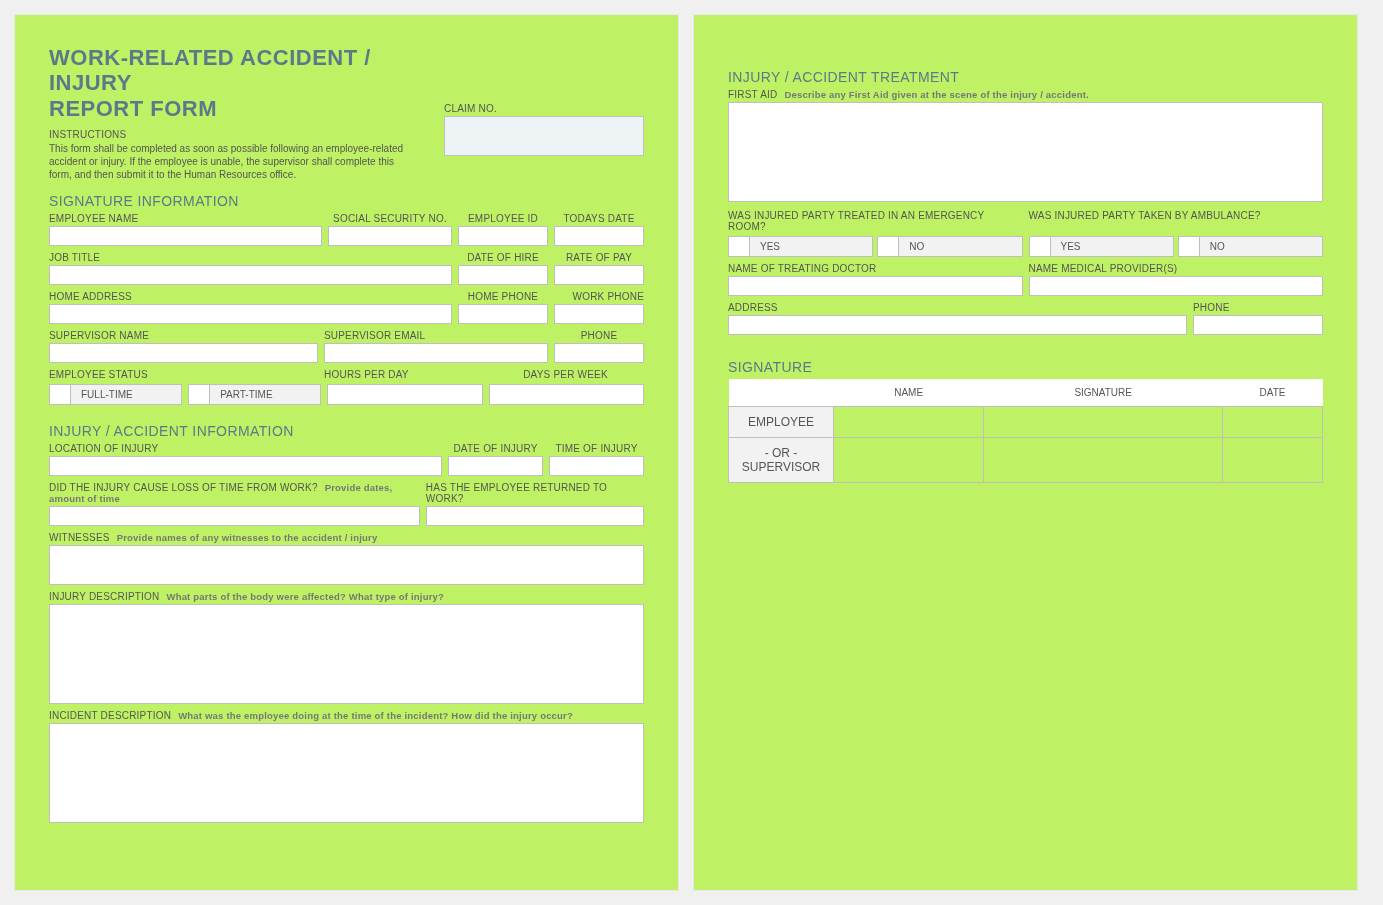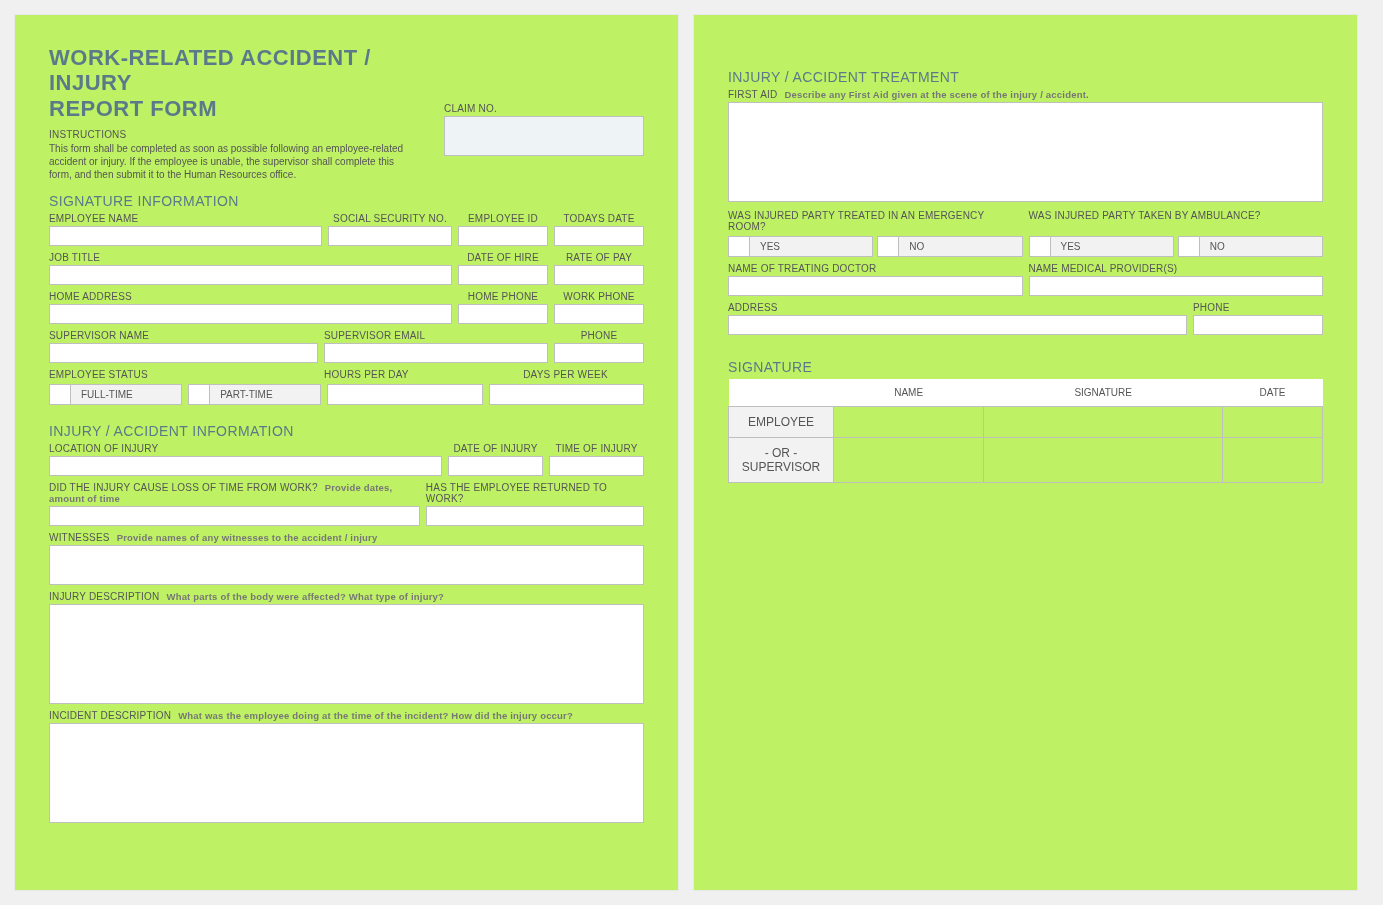--- a/index.html
+++ b/index.html
@@ -175,21 +175,21 @@
   <div class="row">
     <div class="col grow">
       <span class="label">HOME ADDRESS</span>
       <div class="field-box"></div>
     </div>
     <div class="col" style="width:90px">
       <span class="label" style="text-align:center">HOME PHONE</span>
       <div class="field-box"></div>
     </div>
     <div class="col" style="width:90px">
-      <span class="label" style="text-align:center">WORK PHONE</span>
+      <span class="label" style="text-align:right">WORK PHONE</span>
       <div class="field-box"></div>
     </div>
   </div>
 
   <div class="row">
     <div class="col" style="flex:1.2">
       <span class="label">SUPERVISOR NAME</span>
       <div class="field-box"></div>
     </div>
     <div class="col" style="flex:1">

